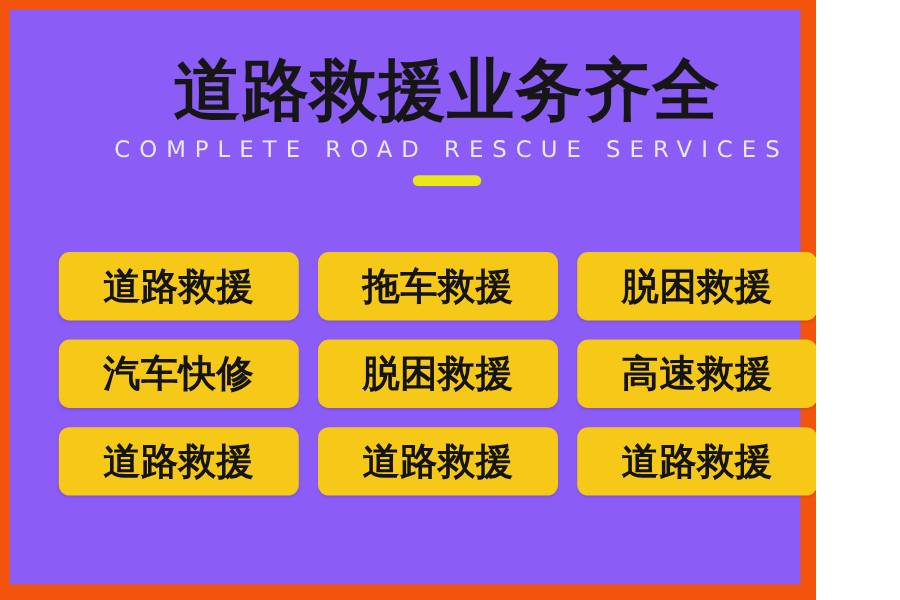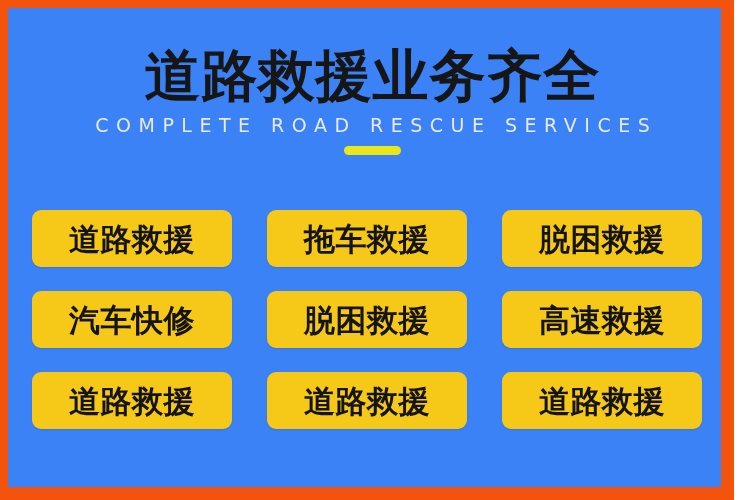--- a/index.html
+++ b/index.html
@@ -7,23 +7,23 @@
     margin: 0;
     padding: 0;
     background: #ffffff;
   }
   body {
     font-family: "DejaVu Sans", "Liberation Sans", sans-serif;
   }
 
   #poster {
     position: relative;
-    width: 734px;
+    width: 680px;
     height: 500px;
-    background: #3b82f6;
+    background: #8b5cf6;
     overflow: hidden;
     box-sizing: border-box;
   }
 
   
   .frame-edge {
     position: absolute;
     background: #f4530d;
   }
   .frame-top    { left: 0;  top: 0;    width: 750px; height: 8px;  }
@@ -82,28 +82,29 @@
   .divider-pill {
     width: 57px;
     height: 9px;
     border-radius: 5px;
     background: #e9e619;
   }
 
   
   .grid {
     position: absolute;
-    left: 32px;
+    left: 49px;
     top: 210px;
     width: 670px;
     display: grid;
     grid-template-columns: repeat(3, 200px);
     grid-template-rows: repeat(3, 57px);
     column-gap: 35px;
     row-gap: 24px;
+    gap: 16px;
   }
 
   .svc-btn {
     background: #f6c817;
     border: none;
     border-radius: 9px;
     display: flex;
     align-items: center;
     justify-content: center;
     padding: 0;

